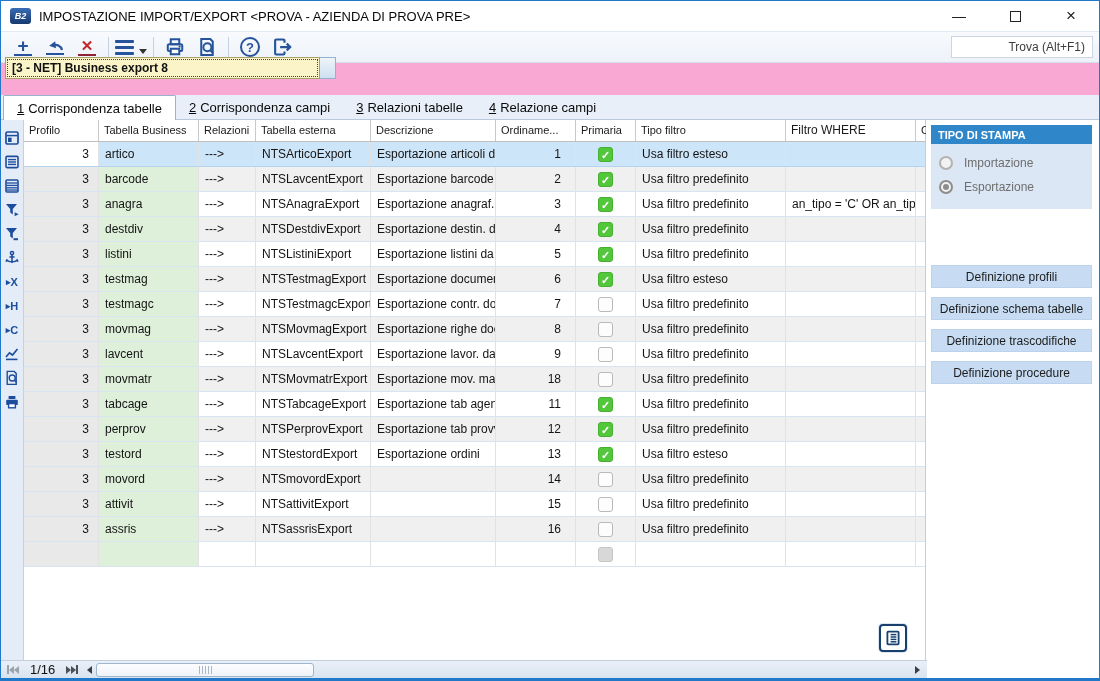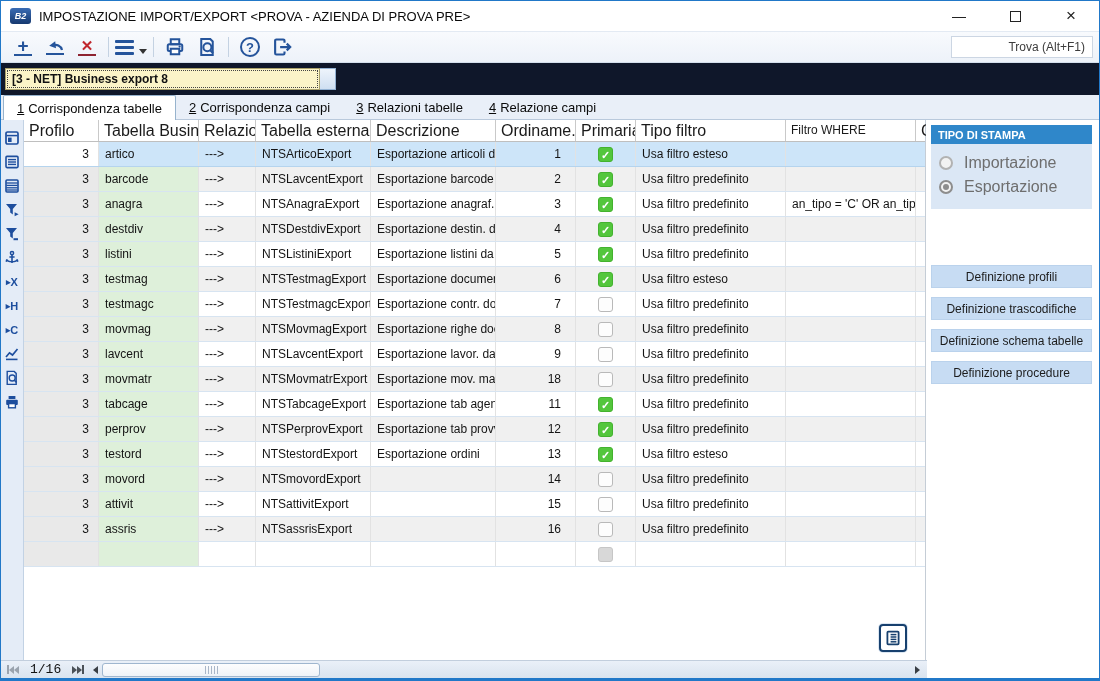--- a/index.html
+++ b/index.html
@@ -33,21 +33,21 @@
   .menu-bars { display:flex; flex-direction:column; gap:3px; }
   .menu-bars i { display:block; width:19px; height:3px; background:#25549b; border-radius:1px; }
   .menu-caret { width:0; height:0; border-left:4px solid transparent; border-right:4px solid transparent;
                 border-top:5px solid #333; margin-left:5px; margin-top:8px; }
   .help-glyph { width:20px; height:20px; border:2px solid #25549b; border-radius:50%;
                 display:flex; align-items:center; justify-content:center; font-weight:bold; font-size:13px; }
   .find-box { margin-left:auto; width:142px; height:22px; background:#fff; border:1px solid #ccd6e3;
               display:flex; align-items:center; justify-content:flex-end; padding:0 7px; color:#3c3c3c; }
 
   
-  .combo-strip { height:30px; flex:0 0 auto; background:#0f172a; display:flex; align-items:center; padding:16px 4px; }
+  .combo-strip { height:30px; flex:0 0 auto; background:#f9a8d4; display:flex; align-items:flex-end; padding:16px 4px; }
   .combo { display:flex; height:22px; }
   .combo-value { width:315px; background:#fbf4c8; border:1px solid #a8a06a; outline:1px dotted #444; outline-offset:-3px;
                  font-weight:bold; display:flex; align-items:center; padding:0 6px; }
   .combo-btn { width:16px; background:linear-gradient(#eef4fb,#cfdff1); border:1px solid #93b2d3; border-left:none;
                display:flex; align-items:center; justify-content:center; }
   .combo-btn i { width:0; height:0; border-left:4px solid transparent; border-right:4px solid transparent;
                  border-top:5px solid #5f7globalThis; border-top-color:#56718d; }
 
   
   .tabbar { height:25px; flex:0 0 auto; background:#e9eff8; display:flex; align-items:flex-end;
@@ -62,21 +62,21 @@
   .side-toolbar { width:23px; flex:0 0 auto; background:#e4ecf7; border-right:1px solid #c2d2e4;
                   display:flex; flex-direction:column; align-items:center; padding-top:6px; }
   .side-btn { width:22px; height:24px; display:flex; align-items:center; justify-content:center; color:#1d4e9e; }
   .side-btn svg { display:block; }
   .goto-txt { font-size:11px; font-weight:bold; color:#1d4e9e; }
   .goto-txt .arr { font-size:9px; vertical-align:1px; }
 
   
   .grid-area { width:902px; flex:0 0 auto; display:flex; flex-direction:column; border-right:1px solid #c5cdd6; position:relative; }
   .grid-header { display:flex; height:22px; flex:0 0 auto; background:#fff; border-bottom:1px solid #bfbfbf; }
-  .hcell { border-right:1px solid #c9c9c9; padding:0 5px; line-height:21px; font-size:16px; color:#1a1a1a;
+  .hcell { border-right:1px solid #c9c9c9; padding:0 5px; line-height:21px; font-size:11px; color:#1a1a1a;
            overflow:hidden; white-space:nowrap; flex:0 0 auto; }
   .grid-body { flex:0 0 auto; }
   .row { display:flex; height:25px; border-bottom:1px solid #d7e4f1; background:#fff; }
   .row:nth-child(even) { background:#f0f0f0; }
   .row.selected { background:#cde5f9; border-bottom:1px solid #b5d4ee; }
   .cell { flex:0 0 auto; padding:0 6px; line-height:24px; overflow:hidden; white-space:nowrap;
           border-right:1px solid #e2e2e2; font-size:12px; color:#141414; }
   .col-profilo   { width:75px;  text-align:right; padding-right:9px; background:#e9e9e9; }
   .col-tabella   { width:100px; background:#def0da; }
   .col-direzione { width:57px; }
@@ -98,34 +98,34 @@
   .corner-btn { position:absolute; right:18px; bottom:8px; width:28px; height:28px; background:#fff;
                 border:2px solid #17406e; border-radius:4px; display:flex; align-items:center; justify-content:center;
                 color:#17406e; box-shadow:0 0 0 1px #dbe6f2; }
 
   
   .right-panel { flex:1 1 auto; background:#fff; padding:5px 7px 0 5px; }
   .stampa-box { border:0; }
   .stampa-header { height:19px; background:#2f87ca; color:#fff; font-size:11px; font-weight:bold;
                    display:flex; align-items:center; padding:0 7px; }
   .stampa-body { background:#dbe7f5; padding:7px 8px 10px; }
-  .radio-row { display:flex; align-items:center; height:24px; color:#6e6e6e; font-size:16px; }
+  .radio-row { display:flex; align-items:center; height:24px; color:#6e6e6e; font-size:12px; }
   .radio { width:14px; height:14px; border-radius:50%; border:2px solid #b2b2b2; background:#f2f2f2;
            margin-right:11px; position:relative; flex:0 0 auto; }
   .radio.selected { border-color:#8d8d8d; }
   .radio.selected::after { content:""; position:absolute; left:2px; top:2px; width:6px; height:6px;
                            border-radius:50%; background:#8d8d8d; }
   .panel-buttons { margin-top:56px; display:flex; flex-direction:column; gap:9px; }
   .panel-btn { height:23px; background:#c7dcf3; border:1px solid #bad2ec; color:#1c1c1c;
                display:flex; align-items:center; justify-content:center; font-size:12px; }
 
   
   .statusbar { height:18px; flex:0 0 auto; display:flex; }
   .status-left { width:926px; flex:0 0 auto; background:linear-gradient(#eaf0f8,#d9e3ef);
-                 border-top:1px solid #c2cedd; display:flex; align-items:center; padding:0 3px;font-family:Liberation Mono, monospace; }
+                 border-top:1px solid #c2cedd; display:flex; align-items:center; padding:0 3px; }
   .status-right { flex:1 1 auto; background:#fff; }
   .pager-btn { display:flex; align-items:center; margin:0 3px; }
   .tri { width:0; height:0; border-top:4px solid transparent; border-bottom:4px solid transparent; }
   .tri.l { border-right:5px solid currentColor; }
   .tri.r { border-left:5px solid currentColor; }
   .pbar { width:2px; height:9px; background:currentColor; }
   .pager-first { color:#9aa3ae; }
   .pager-last { color:#4b5158; }
   .pager-pos { margin:0 8px; font-size:13px; color:#111; }
   .hscroll-left { color:#3a3f45; margin:0 4px 0 6px; }
@@ -592,22 +592,22 @@
     <span>Importazione</span>
   </div>
             <div class="radio-row">
     <span class="radio selected"></span>
     <span>Esportazione</span>
   </div>
           </div>
       </div>
       <div class="panel-buttons" id="panel-buttons">
           <div class="panel-btn">Definizione profili</div>
+          <div class="panel-btn">Definizione schema tabelle</div>
           <div class="panel-btn">Definizione trascodifiche</div>
-          <div class="panel-btn">Definizione schema tabelle</div>
           <div class="panel-btn">Definizione procedure</div>
         </div>
     </div>
   </div>
 
   <div class="statusbar">
     <div class="status-left">
       <span class="pager-btn pager-first">
           <span class="pbar"></span>
           <span class="tri l"></span>

